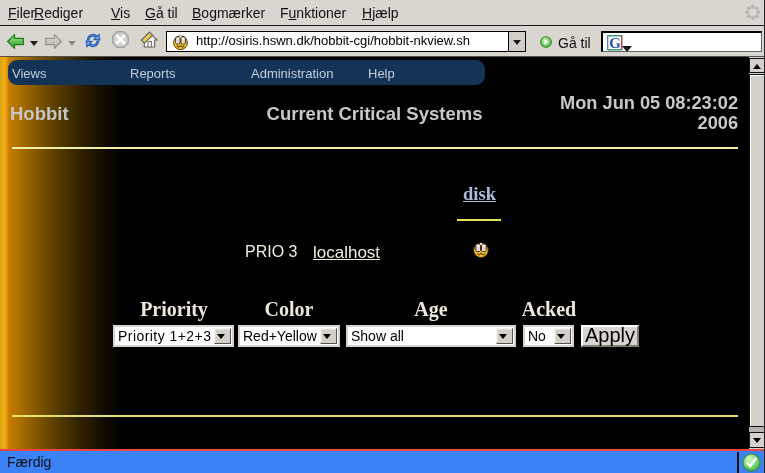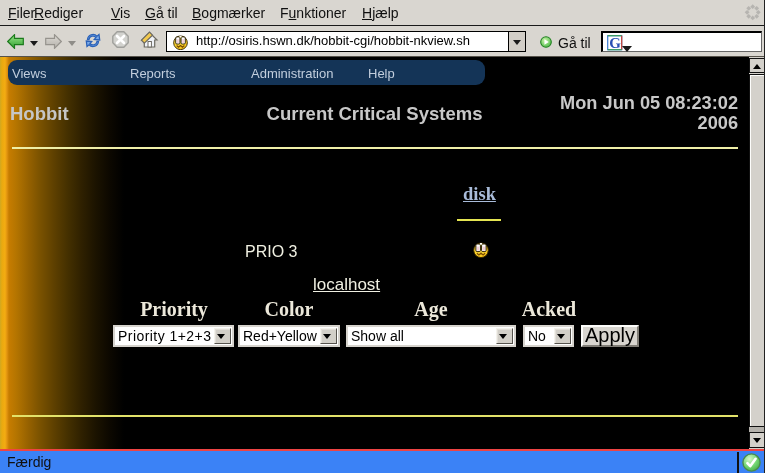--- a/index.html
+++ b/index.html
@@ -25,21 +25,21 @@
  linear-gradient(90deg,#cfa821 0px,#e9a90f 2px,#f4ac12 5px,#e09310 7px,#c67c00 9px,#b57500 16px,#976200 28px,#7a5200 40px,#5e4000 54px,#443000 68px,#2e2000 82px,#1b1300 96px,#0c0800 110px,#000 124px);}
 #navybar{left:8px;top:3px;width:477px;height:25px;background:#143457;border-radius:9px;}
 .nv{position:absolute;top:6px;font-size:13px;color:#c2cedd;}
 #hobbit{left:10px;top:46px;font-size:18.5px;font-weight:bold;color:#c6c6c6;}
 #title{left:0px;top:46px;width:749px;text-align:center;font-size:18.5px;font-weight:bold;color:#c8c8c8;}
 #dateline{right:11px;top:36px;width:260px;text-align:right;font-size:18.2px;line-height:20px;font-weight:bold;color:#c8c8c8;}
 .hr1{left:12px;top:90px;width:726px;height:2px;background:#efefa8;}
 #disk{left:463px;top:127px;font-size:18.5px;font-family:"Liberation Serif",serif;font-weight:bold;color:#a9bcda;text-decoration:underline;}
 #diskline{left:457px;top:162px;width:44px;height:2px;background:#e5e552;}
 #prio{left:245px;top:186px;font-size:16px;color:#f0f0e2;}
-#localhost{left:313px;top:186px;font-size:17px;color:#f0f0e2;text-decoration:underline;margin-top:32px;}
+#localhost{left:313px;top:186px;font-size:17px;color:#f0f0e2;text-decoration:underline;}
 #smiley2{left:473px;top:185px;}
 .flabel{position:absolute;top:241px;font-size:20px;font-family:"Liberation Serif",serif;font-weight:bold;color:#ece8da;text-align:center;}
 .sel{position:absolute;top:268px;height:22px;background:#fff;border:2px solid #d6d3cd;box-sizing:border-box;}
 .sel .st{position:absolute;left:3px;top:1px;font-size:14px;color:#000;white-space:nowrap;}
 .sel .sb{position:absolute;right:1px;top:1px;bottom:1px;width:15px;background:#d2cfc8;border:1px solid;border-color:#f4f2ec #55524c #55524c #f4f2ec;box-shadow:inset 1px 1px 0 #e2dfd9;}
 .sel .sb:after{content:"";position:absolute;left:2px;top:5px;width:0;height:0;border-left:4px solid transparent;border-right:4px solid transparent;border-top:5px solid #000;}
 #apply{left:581px;top:268px;width:58px;height:22px;background:#d8d5cf;border:2px solid;border-color:#fdfdfb #807d76 #807d76 #fdfdfb;box-sizing:border-box;text-align:center;font-size:20px;color:#000;line-height:17px;}
 .hr2{left:12px;top:358px;width:726px;height:2px;background:#e2e26a;}
 #footer{right:10px;top:374px;font-size:11px;color:#ddd532;}
 

